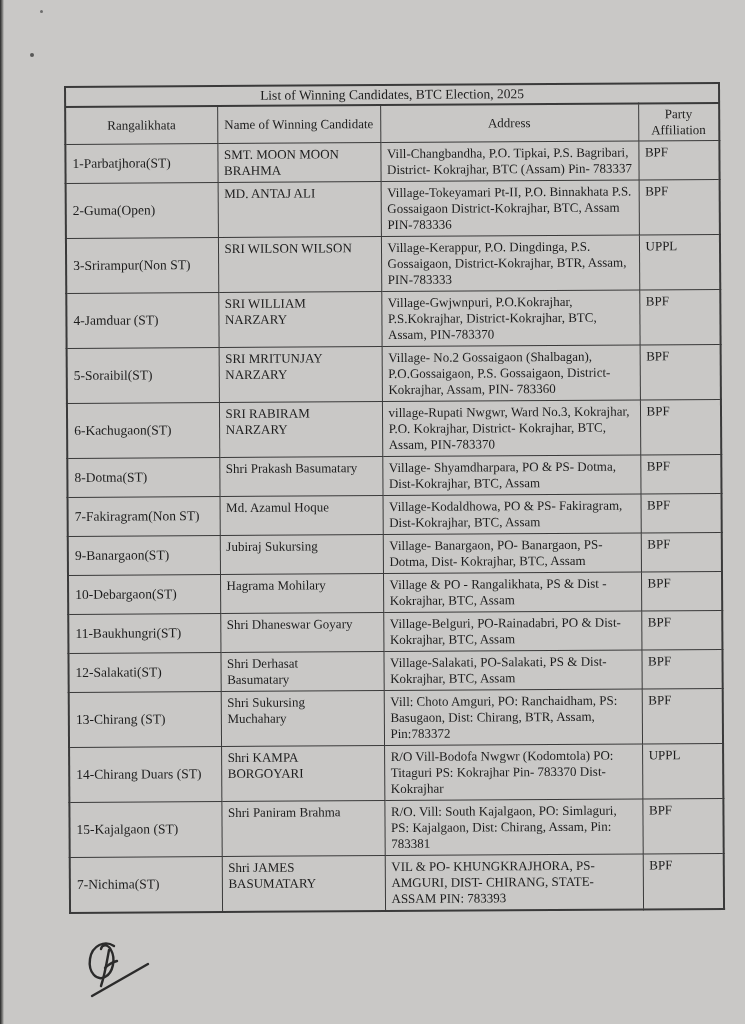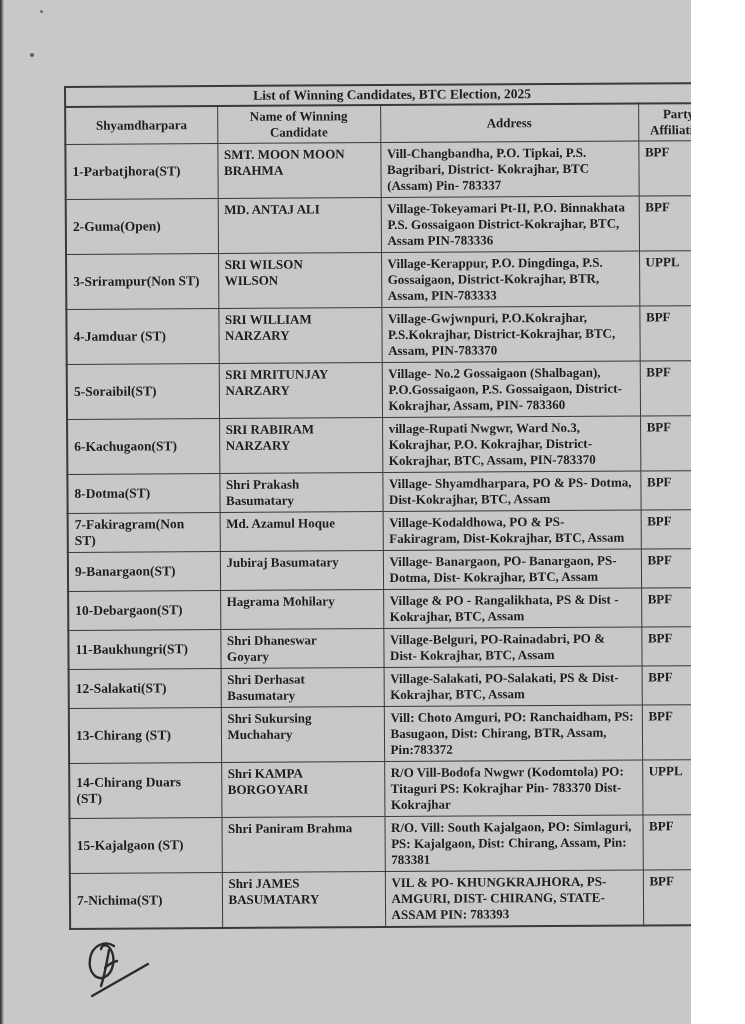--- a/index.html
+++ b/index.html
@@ -1,23 +1,22 @@
 <!DOCTYPE html>
 <html><head>
 <meta charset="utf-8">
 <style>
   html,body{margin:0;padding:0;}
   .scan{
     position:relative;
-    width:691px;height:1024px;
+    width:745px;height:1024px;
     background:#c9c8c6;
     overflow:hidden;
     font-family:"Liberation Serif", serif;
     color:#1d1d1d;
-    font-weight:bold;
   }
   .scan-edge{
     position:absolute;left:0;top:0;width:4px;height:100%;
     background:linear-gradient(to right,#262626,#8d8d8b 70%,#c9c8c6);
   }
   .speck{position:absolute;background:#3c3c3c;border-radius:50%;}
   .speck.s1{left:40px;top:10px;width:3px;height:3px;opacity:.65;}
   .speck.s2{left:30px;top:53px;width:4px;height:4px;opacity:.8;}
 
   table.doc-table{
@@ -76,21 +75,21 @@
       <col style="width:152px">
         <col style="width:163px">
         <col style="width:258px">
         <col style="width:81px">
     </colgroup>
     <tbody>
       <tr>
         <td class="title-cell" colspan="4">List of Winning Candidates, BTC Election, 2025</td>
       </tr>
       <tr>
-        <td class="head-cell">Shyamdharpara</td>
+        <td class="head-cell">Rangalikhata</td>
         <td class="head-cell">Name of Winning Candidate</td>
         <td class="head-cell">Address</td>
         <td class="head-cell">Party Affiliation</td>
       </tr>
       <tr>
         <td class="c-cell">1-Parbatjhora(ST)</td>
         <td class="n-cell">SMT. MOON MOON BRAHMA</td>
         <td class="a-cell">Vill-Changbandha, P.O. Tipkai, P.S. Bagribari, District- Kokrajhar, BTC (Assam) Pin- 783337</td>
         <td class="p-cell">BPF</td>
       </tr>
@@ -131,21 +130,21 @@
         <td class="p-cell">BPF</td>
       </tr>
       <tr>
         <td class="c-cell">7-Fakiragram(Non ST)</td>
         <td class="n-cell">Md. Azamul Hoque</td>
         <td class="a-cell">Village-Kodaldhowa, PO &amp; PS- Fakiragram, Dist-Kokrajhar, BTC, Assam</td>
         <td class="p-cell">BPF</td>
       </tr>
       <tr>
         <td class="c-cell">9-Banargaon(ST)</td>
-        <td class="n-cell">Jubiraj Basumatary</td>
+        <td class="n-cell">Jubiraj Sukursing</td>
         <td class="a-cell">Village- Banargaon, PO- Banargaon, PS- Dotma, Dist- Kokrajhar, BTC, Assam</td>
         <td class="p-cell">BPF</td>
       </tr>
       <tr>
         <td class="c-cell">10-Debargaon(ST)</td>
         <td class="n-cell">Hagrama Mohilary</td>
         <td class="a-cell">Village &amp; PO - Rangalikhata, PS &amp; Dist - Kokrajhar, BTC, Assam</td>
         <td class="p-cell">BPF</td>
       </tr>
       <tr>

